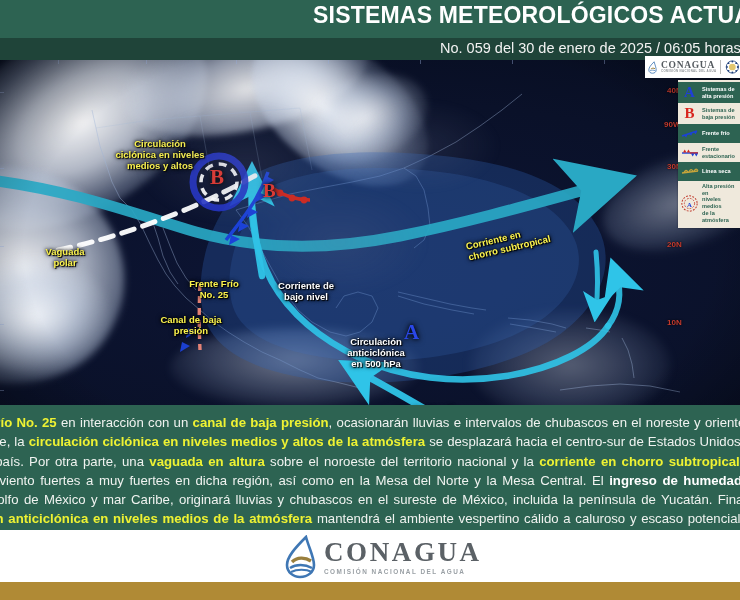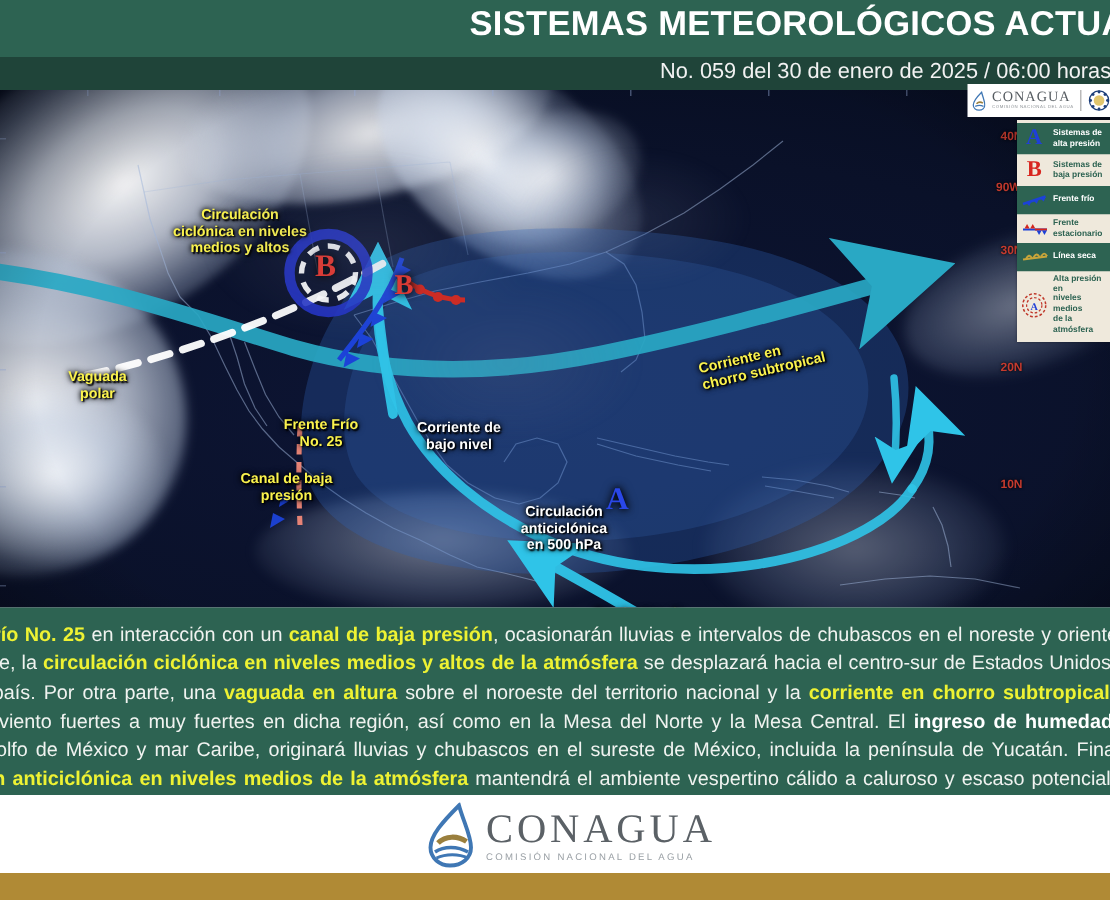--- a/index.html
+++ b/index.html
@@ -294,21 +294,21 @@
     background: #ffffff;
     overflow: hidden;
   }
   .footer-logo {
     position: absolute;
     left: 283px; top: 5px;
     display: flex;
     align-items: center;
     gap: 7px;
   }
-  .cona-words { line-height: 1; }
+  .cona-words { line-height: 1; font-weight: bold; }
   .cona-name {
     font-family: "Liberation Serif", serif;
     font-size: 27px;
     color: #5b6166;
     letter-spacing: 2.6px;
     line-height: 1;
   }
   .cona-tag {
     font-size: 6.4px;
     color: #9aa0a5;
@@ -325,21 +325,21 @@
 </style>
 </head>
 <body>
 
 <div id="page">
 
   <div class="header-band">
     <div class="header-title">SISTEMAS METEOROLÓGICOS ACTUALES</div>
   </div>
   <div class="subheader-band">
-    <div class="subheader-text">No. 059 del 30 de enero de 2025 / 06:00 horas</div>
+    <div class="subheader-text">No. 059 del 30 de enero de 2025 / 06:05 horas</div>
   </div>
 
   <div class="map">
 
     <div class="cloud cl-nw1"></div>
     <div class="cloud cl-nw2"></div>
     <div class="cloud cl-nw3"></div>
     <div class="cloud cl-band-n"></div>
     <div class="cloud cl-front"></div>
     <div class="cloud cl-gulf"></div>

